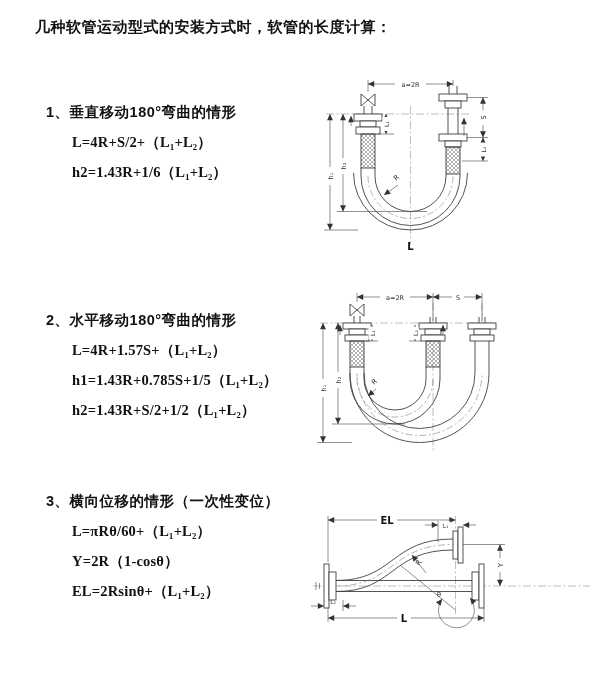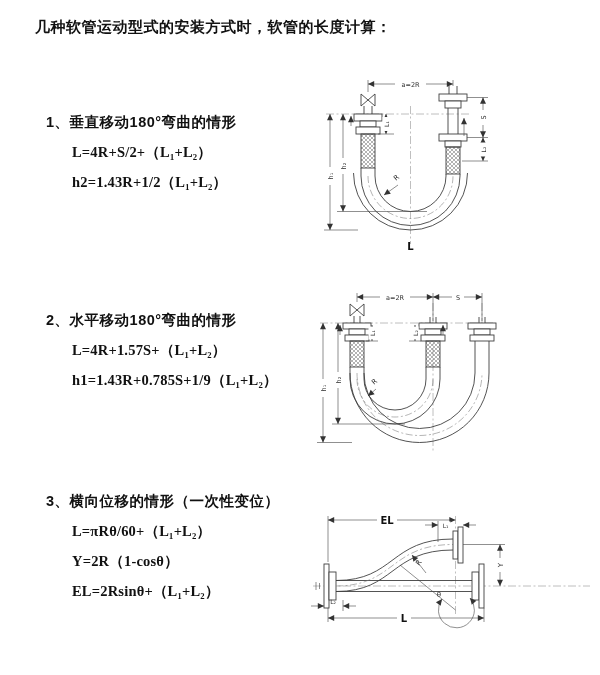--- a/index.html
+++ b/index.html
@@ -1,20 +1,20 @@
 <!DOCTYPE html>
 <html><head>
 <meta charset="utf-8">
 <style>
   html,body{margin:0;padding:0;background:#fff;}
   .page{position:relative;width:600px;height:675px;background:#fff;overflow:hidden;
         font-family:"Liberation Sans","DejaVu Sans",sans-serif;color:#111;}
   .title{position:absolute;left:35px;top:18px;font-size:15px;font-weight:bold;letter-spacing:.5px;}
   .sec{position:absolute;left:46px;width:275px;}
-  .sec1{top:114px}.sec2{top:312px}.sec3{top:493px}
+  .sec1{top:104px}.sec2{top:312px}.sec3{top:493px}
   .sec-heading{font-size:14.5px;font-weight:bold;margin:0 0 14px 0;letter-spacing:.5px;line-height:16px;}
   .formula{font-size:14.5px;font-weight:bold;margin:0 0 13px 26px;letter-spacing:.2px;line-height:17px;white-space:nowrap;font-family:Liberation Serif, serif;}
   svg.diag{position:absolute;}
   svg text{font-family:"DejaVu Sans",sans-serif;fill:#333;}
   .dim{stroke:#444;stroke-width:.6;fill:none;}
   .cl{stroke:#8a8a8a;stroke-width:.55;fill:none;stroke-dasharray:8 2.5 2 2.5;}
   .hose{stroke:#3f3f3f;stroke-width:.9;fill:none;}
   .hosed{stroke:#777;stroke-width:.55;fill:none;stroke-dasharray:7 2.5 2 2.5;}
   .part{fill:#fff;stroke:#3f3f3f;stroke-width:.9;}
   .lblbg{fill:#fff;stroke:none;}
@@ -26,27 +26,28 @@
 </head>
 <body>
 
 <div class="page">
 
   <div class="title">几种软管运动型式的安装方式时，软管的长度计算：</div>
 
   <div class="sec sec1">
     <div class="sec-heading">1、垂直移动180°弯曲的情形</div>
     <div class="formula">L=4R+S/2+（L₁+L₂）</div>
-    <div class="formula">h2=1.43R+1/2（L₁+L₂）</div>
+    <div class="formula">h2=1.43R+1/6（L₁+L₂）</div>
   </div>
 
   <div class="sec sec2">
     <div class="sec-heading">2、水平移动180°弯曲的情形</div>
     <div class="formula">L=4R+1.57S+（L₁+L₂）</div>
-    <div class="formula">h1=1.43R+0.785S+1/9（L₁+L₂）</div>
+    <div class="formula">h1=1.43R+0.785S+1/5（L₁+L₂）</div>
+    <div class="formula">h2=1.43R+S/2+1/2（L₁+L₂）</div>
   </div>
 
   <div class="sec sec3">
     <div class="sec-heading">3、横向位移的情形（一次性变位）</div>
     <div class="formula">L=πRθ/60+（L₁+L₂）</div>
     <div class="formula">Y=2R（1-cosθ）</div>
     <div class="formula">EL=2Rsinθ+（L₁+L₂）</div>
   </div>
 
   <svg class="diag" style="left:310px;top:64px" width="280" height="200" viewBox="0 0 280 200">

